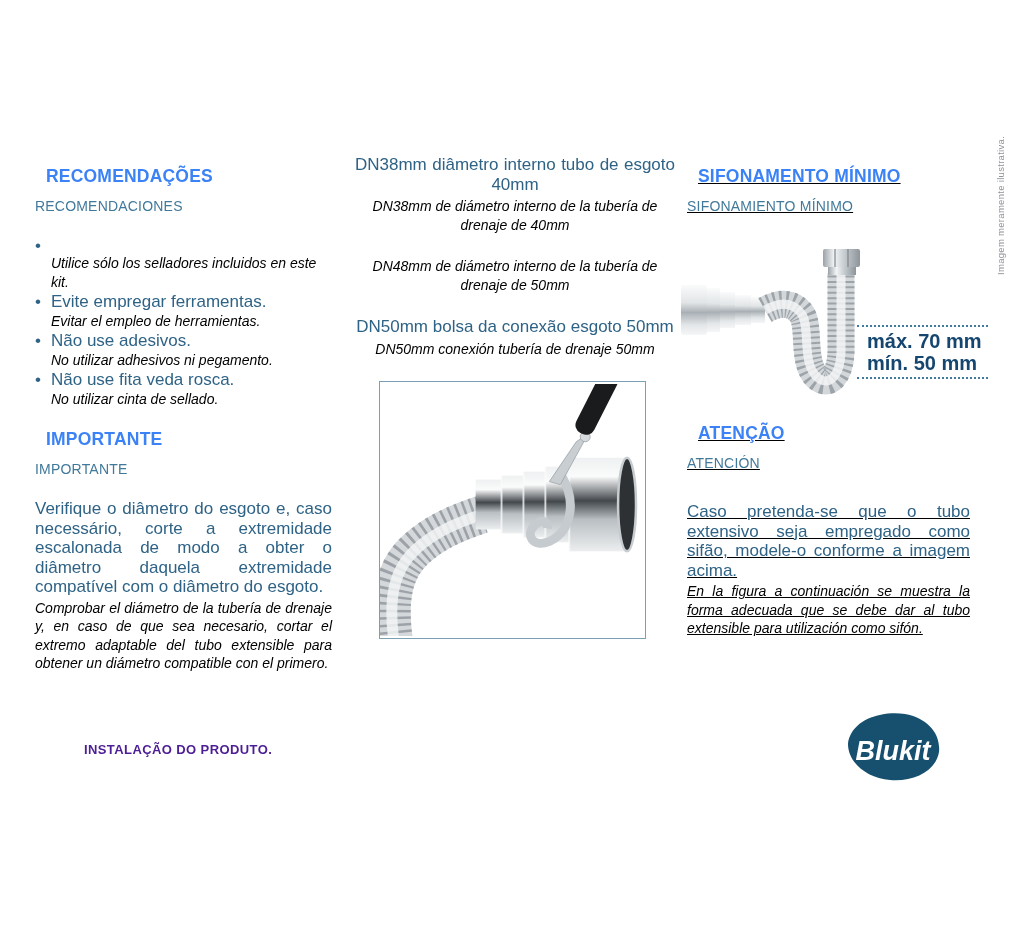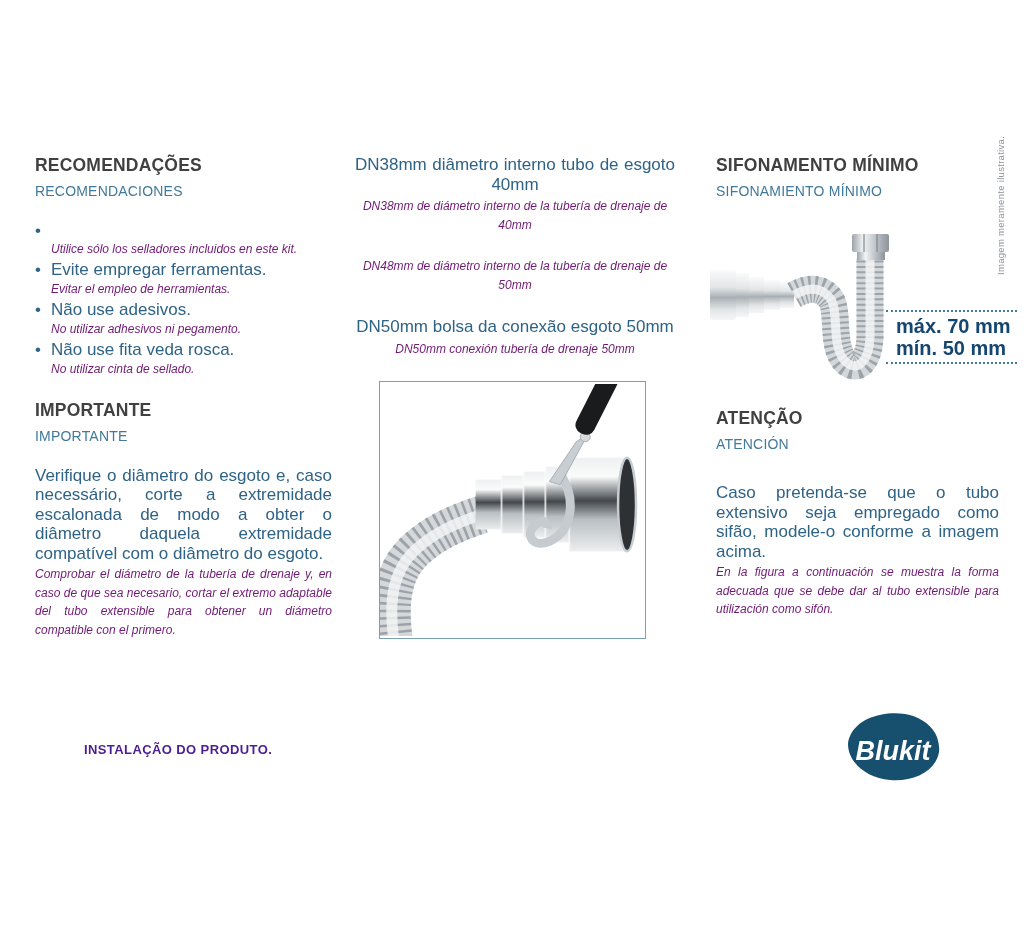--- a/index.html
+++ b/index.html
@@ -4,27 +4,27 @@
 <style>
   html,body{margin:0;padding:0;}
   body{
     width:1024px;height:935px;position:relative;background:#ffffff;
     font-family:"Liberation Sans", sans-serif;overflow:hidden;
     -webkit-font-smoothing:antialiased;
   }
   .col{position:absolute;top:155px;}
   .col-left{left:35px;width:297px;}
   .col-mid{left:355px;width:320px;}
-  .col-right{left:716px;width:283px;}
-
-  h1.sec{font-size:17.5px;font-weight:bold;color:#404040;margin:0;letter-spacing:.2px;}
+  .col-right{left:687px;width:283px;text-decoration:underline;}
+
+  h1.sec{font-size:17.5px;font-weight:bold;color:#3b82f6;margin:11px;letter-spacing:.2px;}
   .sec-sub{font-size:14px;color:#41799b;margin:7px 0 0 0;letter-spacing:.2px;}
 
   .pt{color:#2f6386;font-size:17px;line-height:19.5px;}
-  .es{color:#701a75;font-size:12px;line-height:18.5px;font-style:italic;}
+  .es{color:#000000;font-size:14px;line-height:18.5px;font-style:italic;}
 
   
   .bullets{margin-top:22px;}
   .bullet{display:flex;margin:0 0 1px 0;}
   .bullet .dot{color:#2f6386;font-size:17px;line-height:19.5px;width:16px;flex:none;}
   .bullet .bwrap{flex:1;}
 
   .important{margin-top:21px;}
   .para-pt{margin-top:22px;text-align:justify;}
   .para-es{margin-top:2px;text-align:justify;}

